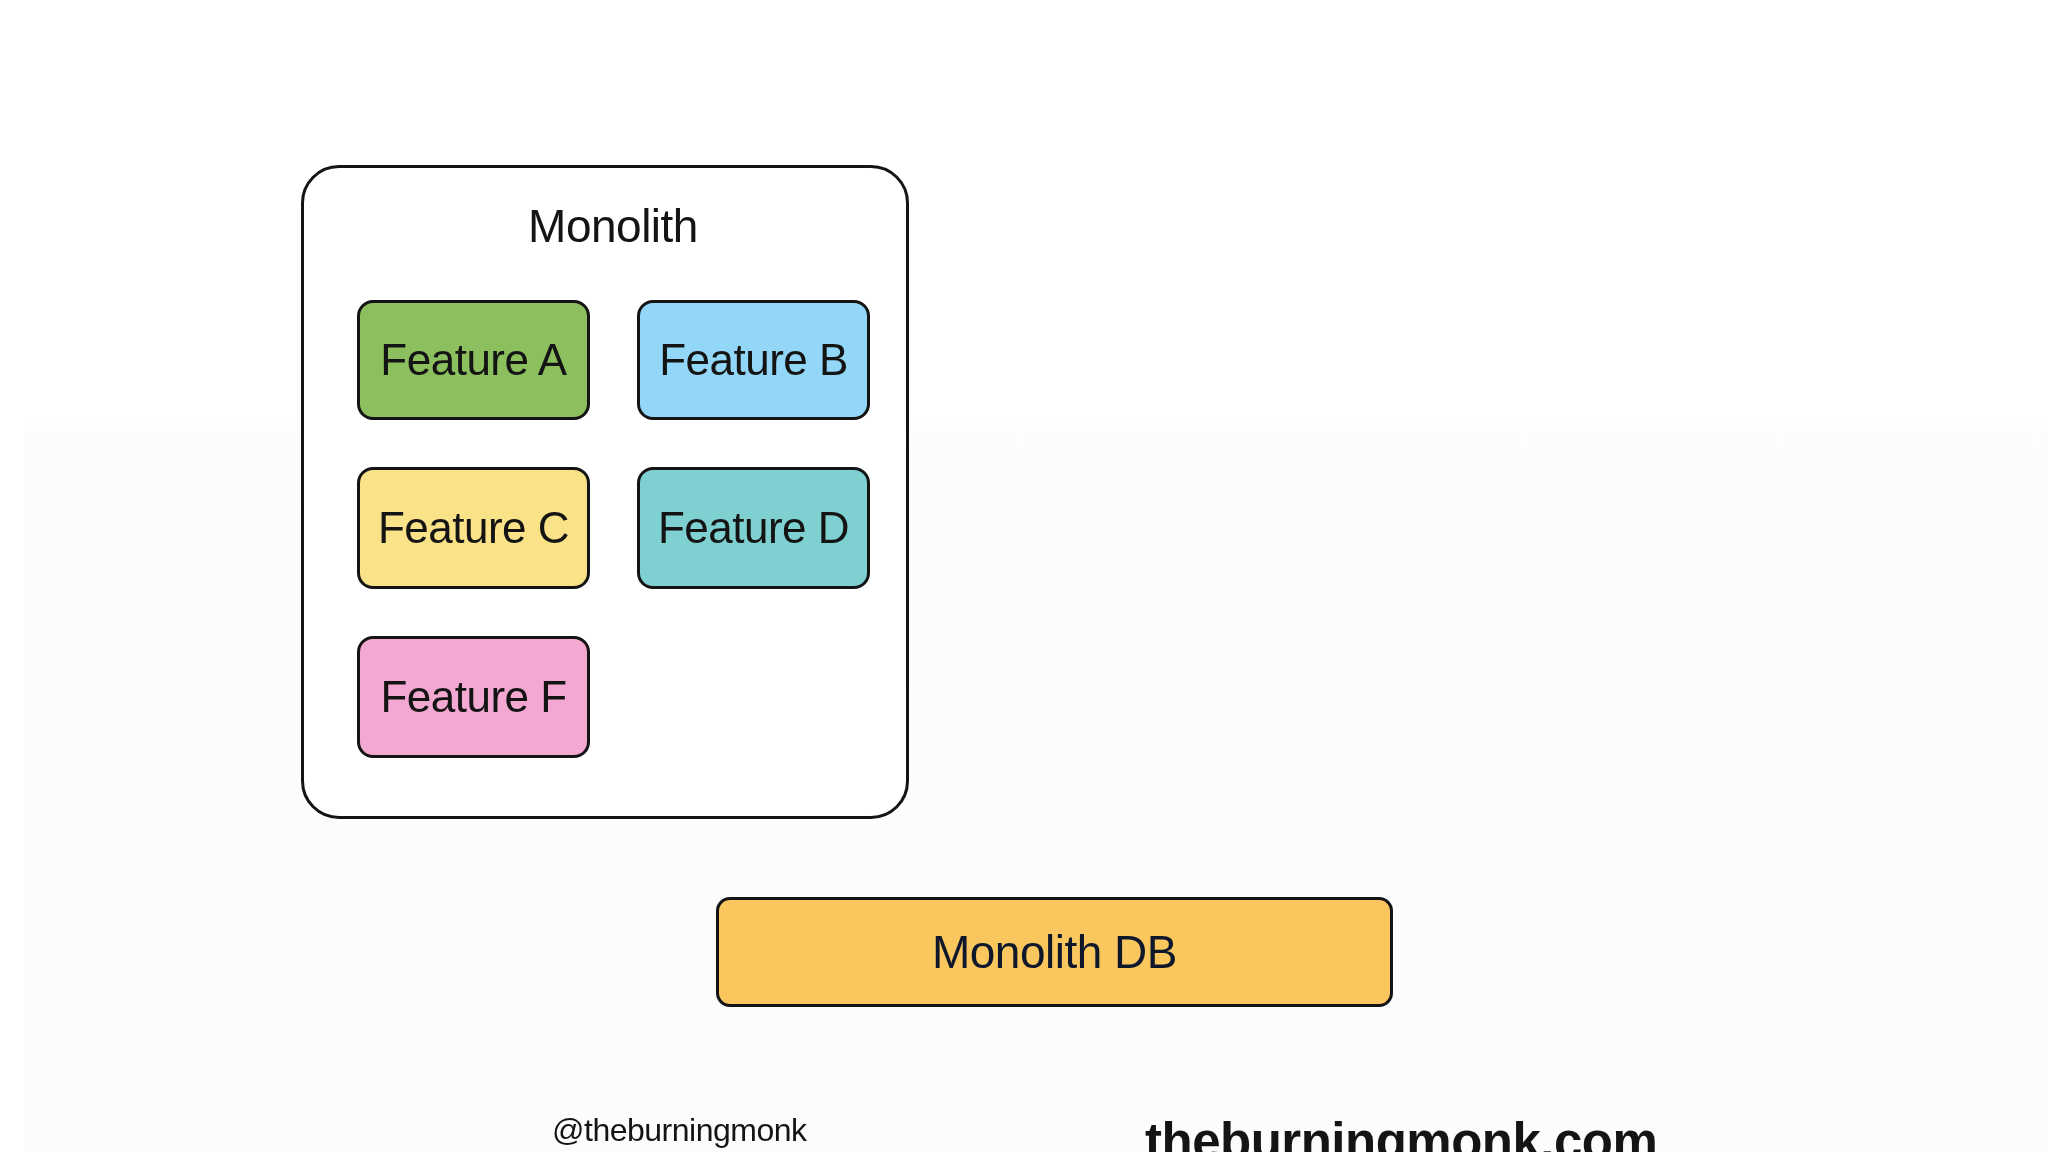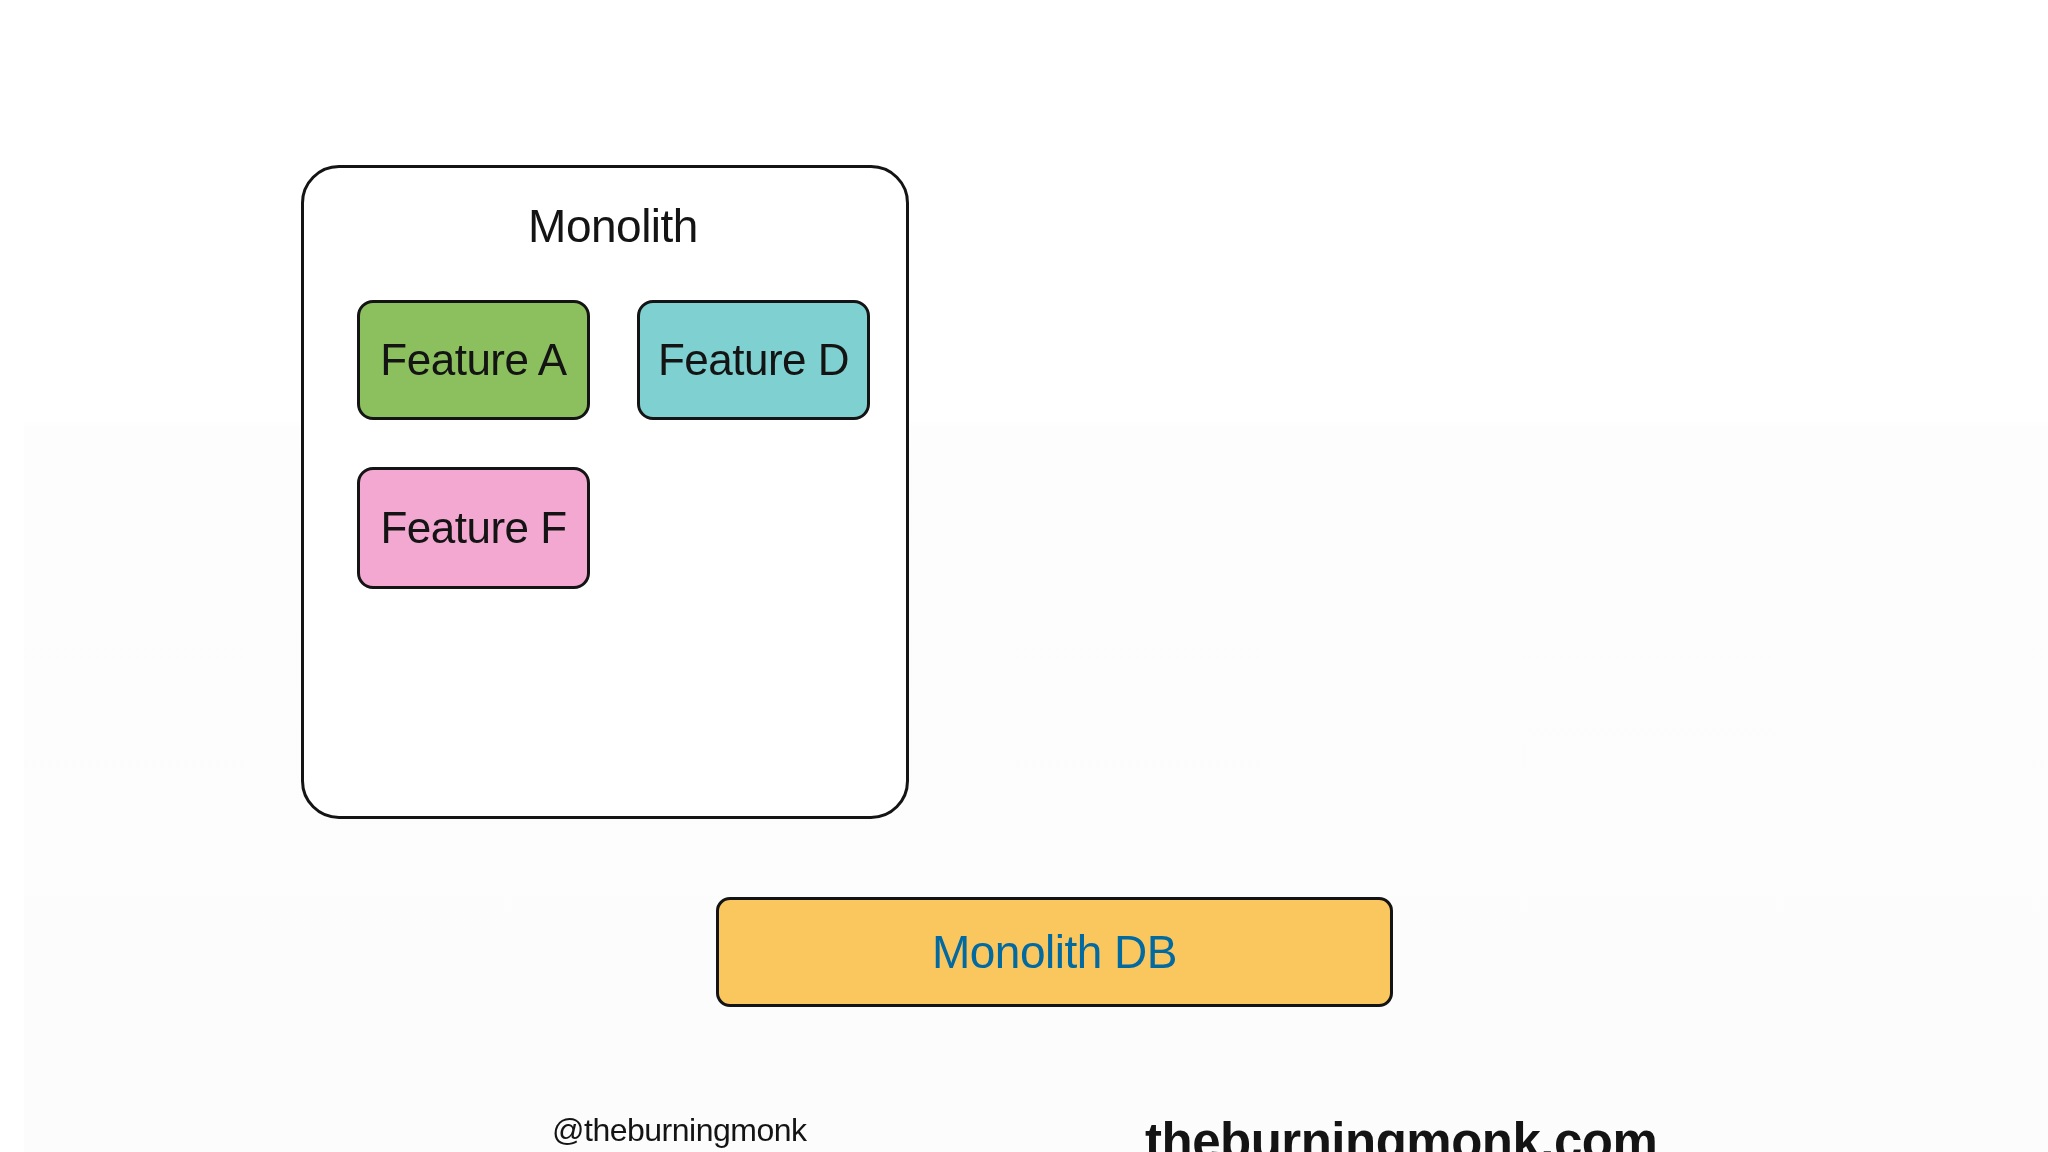--- a/index.html
+++ b/index.html
@@ -64,21 +64,21 @@
     top: 865px;
     width: 677px;
     height: 110px;
     border: 3px solid #141414;
     border-radius: 14px;
     display: flex;
     align-items: center;
     justify-content: center;
     font-size: 46px;
     letter-spacing: -0.5px;
-    color: #0369a1;
+    color: #0f172a;
   }
   .footer-handle {
     position: absolute;
     left: 520px;
     top: 1080px;
     font-size: 32px;
     letter-spacing: -0.5px;
     color: #141414;
     white-space: nowrap;
   }
@@ -100,20 +100,22 @@
 </head>
 <body>
 
 <div class="canvas">
 
   <div class="monolith-box">
     <div class="monolith-title">Monolith</div>
 
     <div class="feature-grid">
       <div class="feature-box" style="background-color: rgb(140, 192, 94);">Feature A</div>
+      <div class="feature-box" style="background-color: rgb(146, 215, 247);">Feature B</div>
+      <div class="feature-box" style="background-color: rgb(250, 226, 136);">Feature C</div>
       <div class="feature-box" style="background-color: rgb(127, 209, 209);">Feature D</div>
       <div class="feature-box" style="background-color: rgb(243, 168, 210);">Feature F</div>
     </div>
   </div>
 
   <div class="db-box" style="background-color: rgb(249, 199, 94);">Monolith DB</div>
 
   <div class="footer-handle">@theburningmonk</div>
 
   <div class="footer-site">theburningmonk.com</div>

